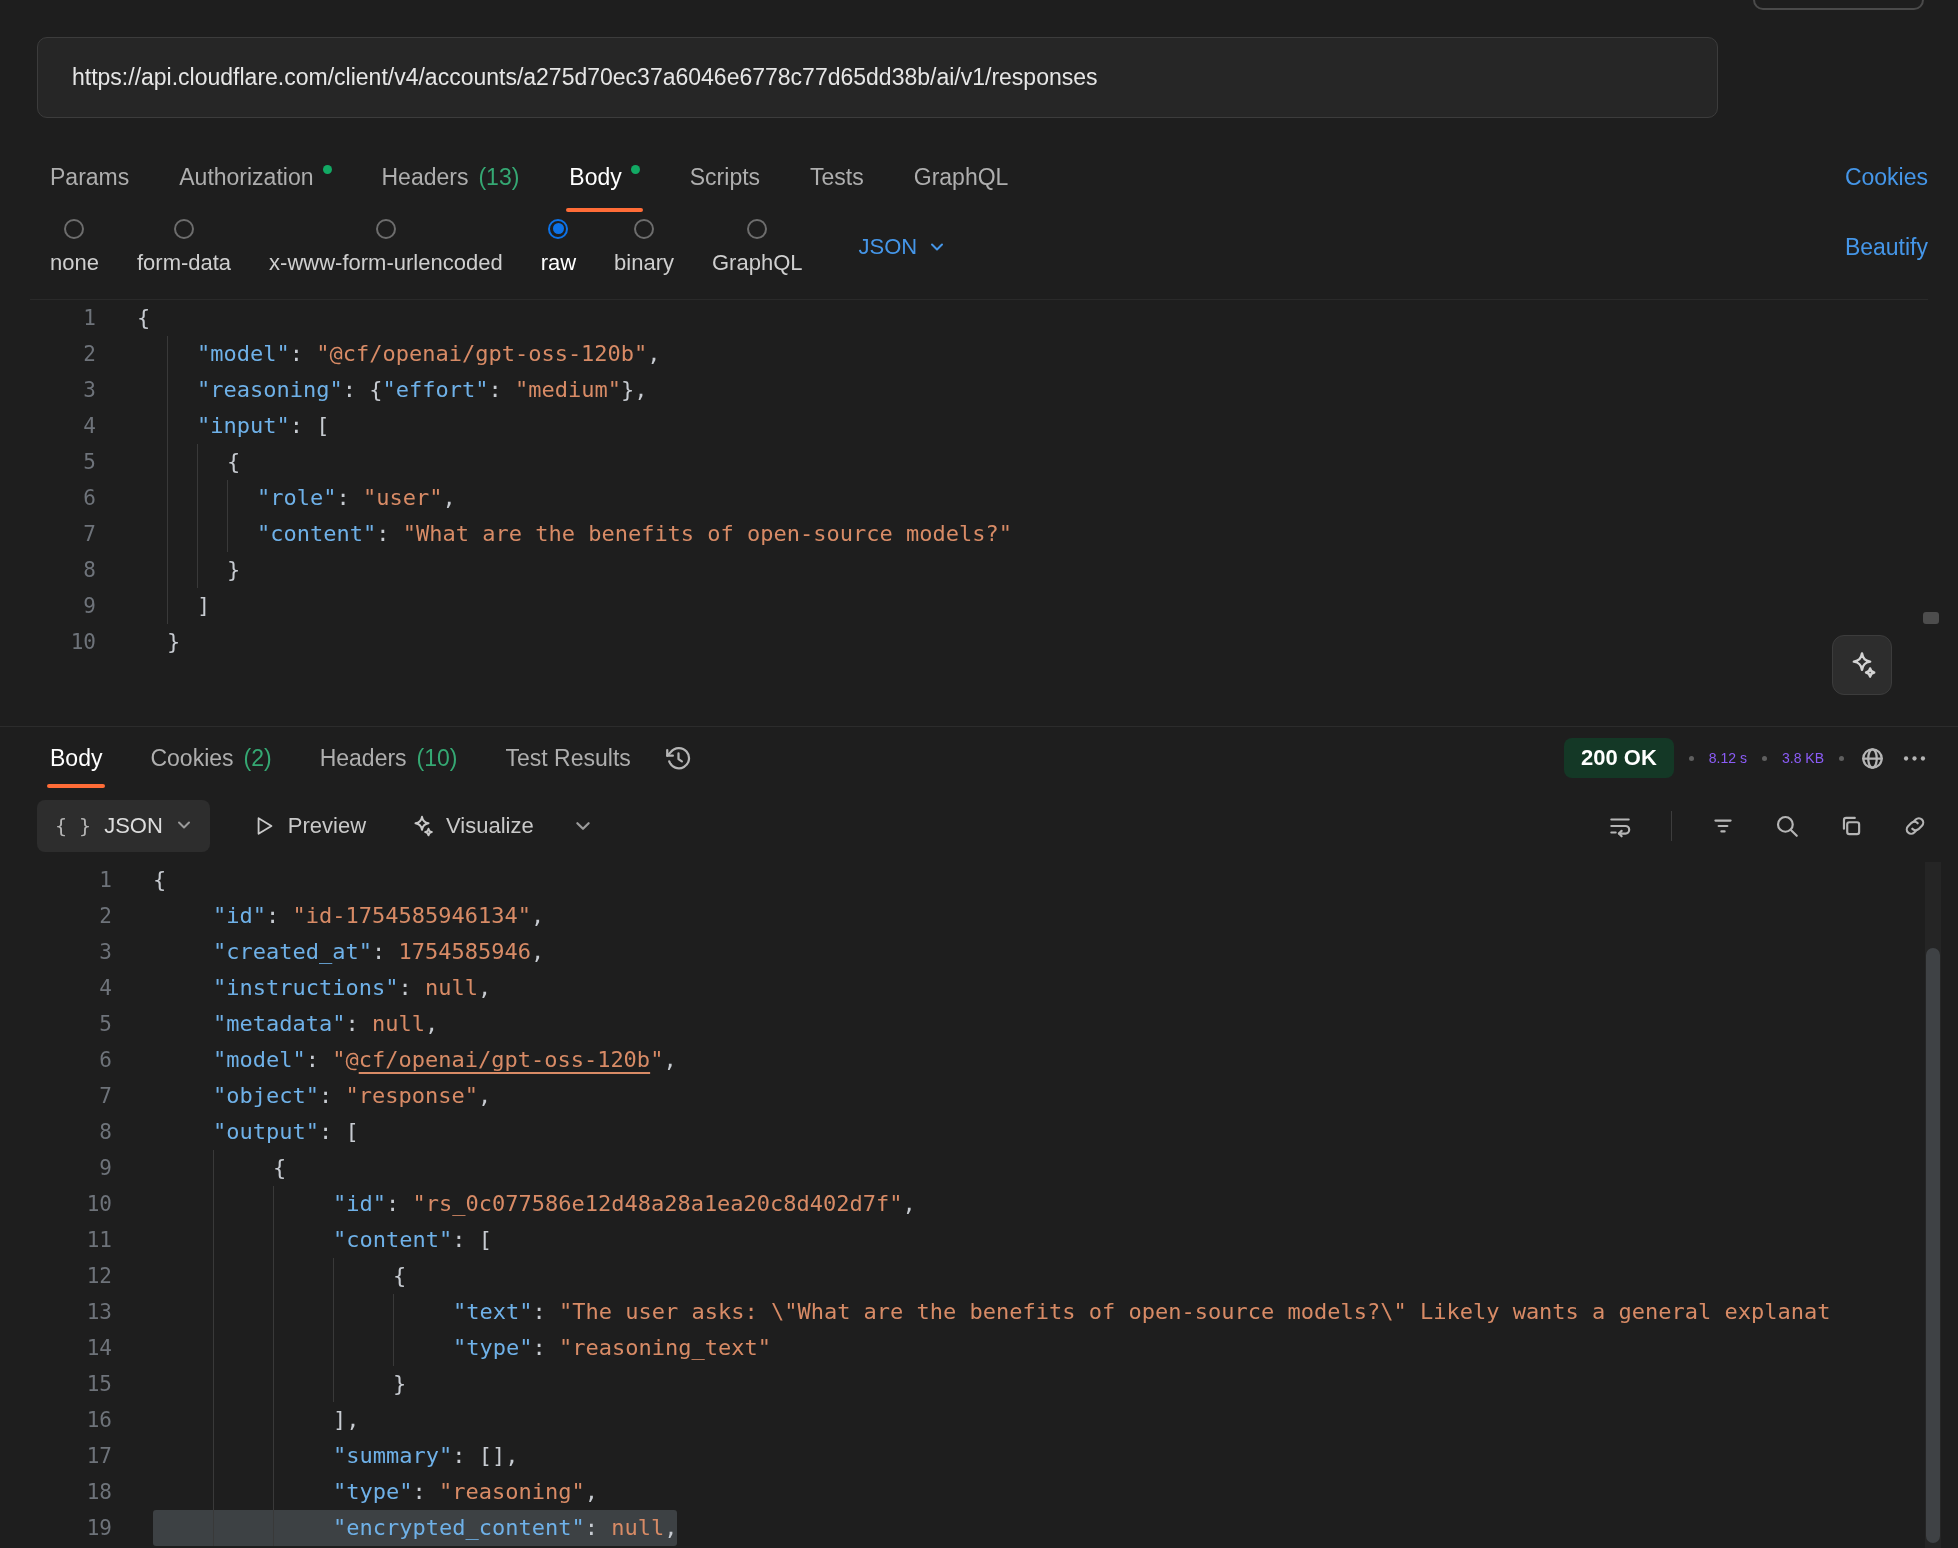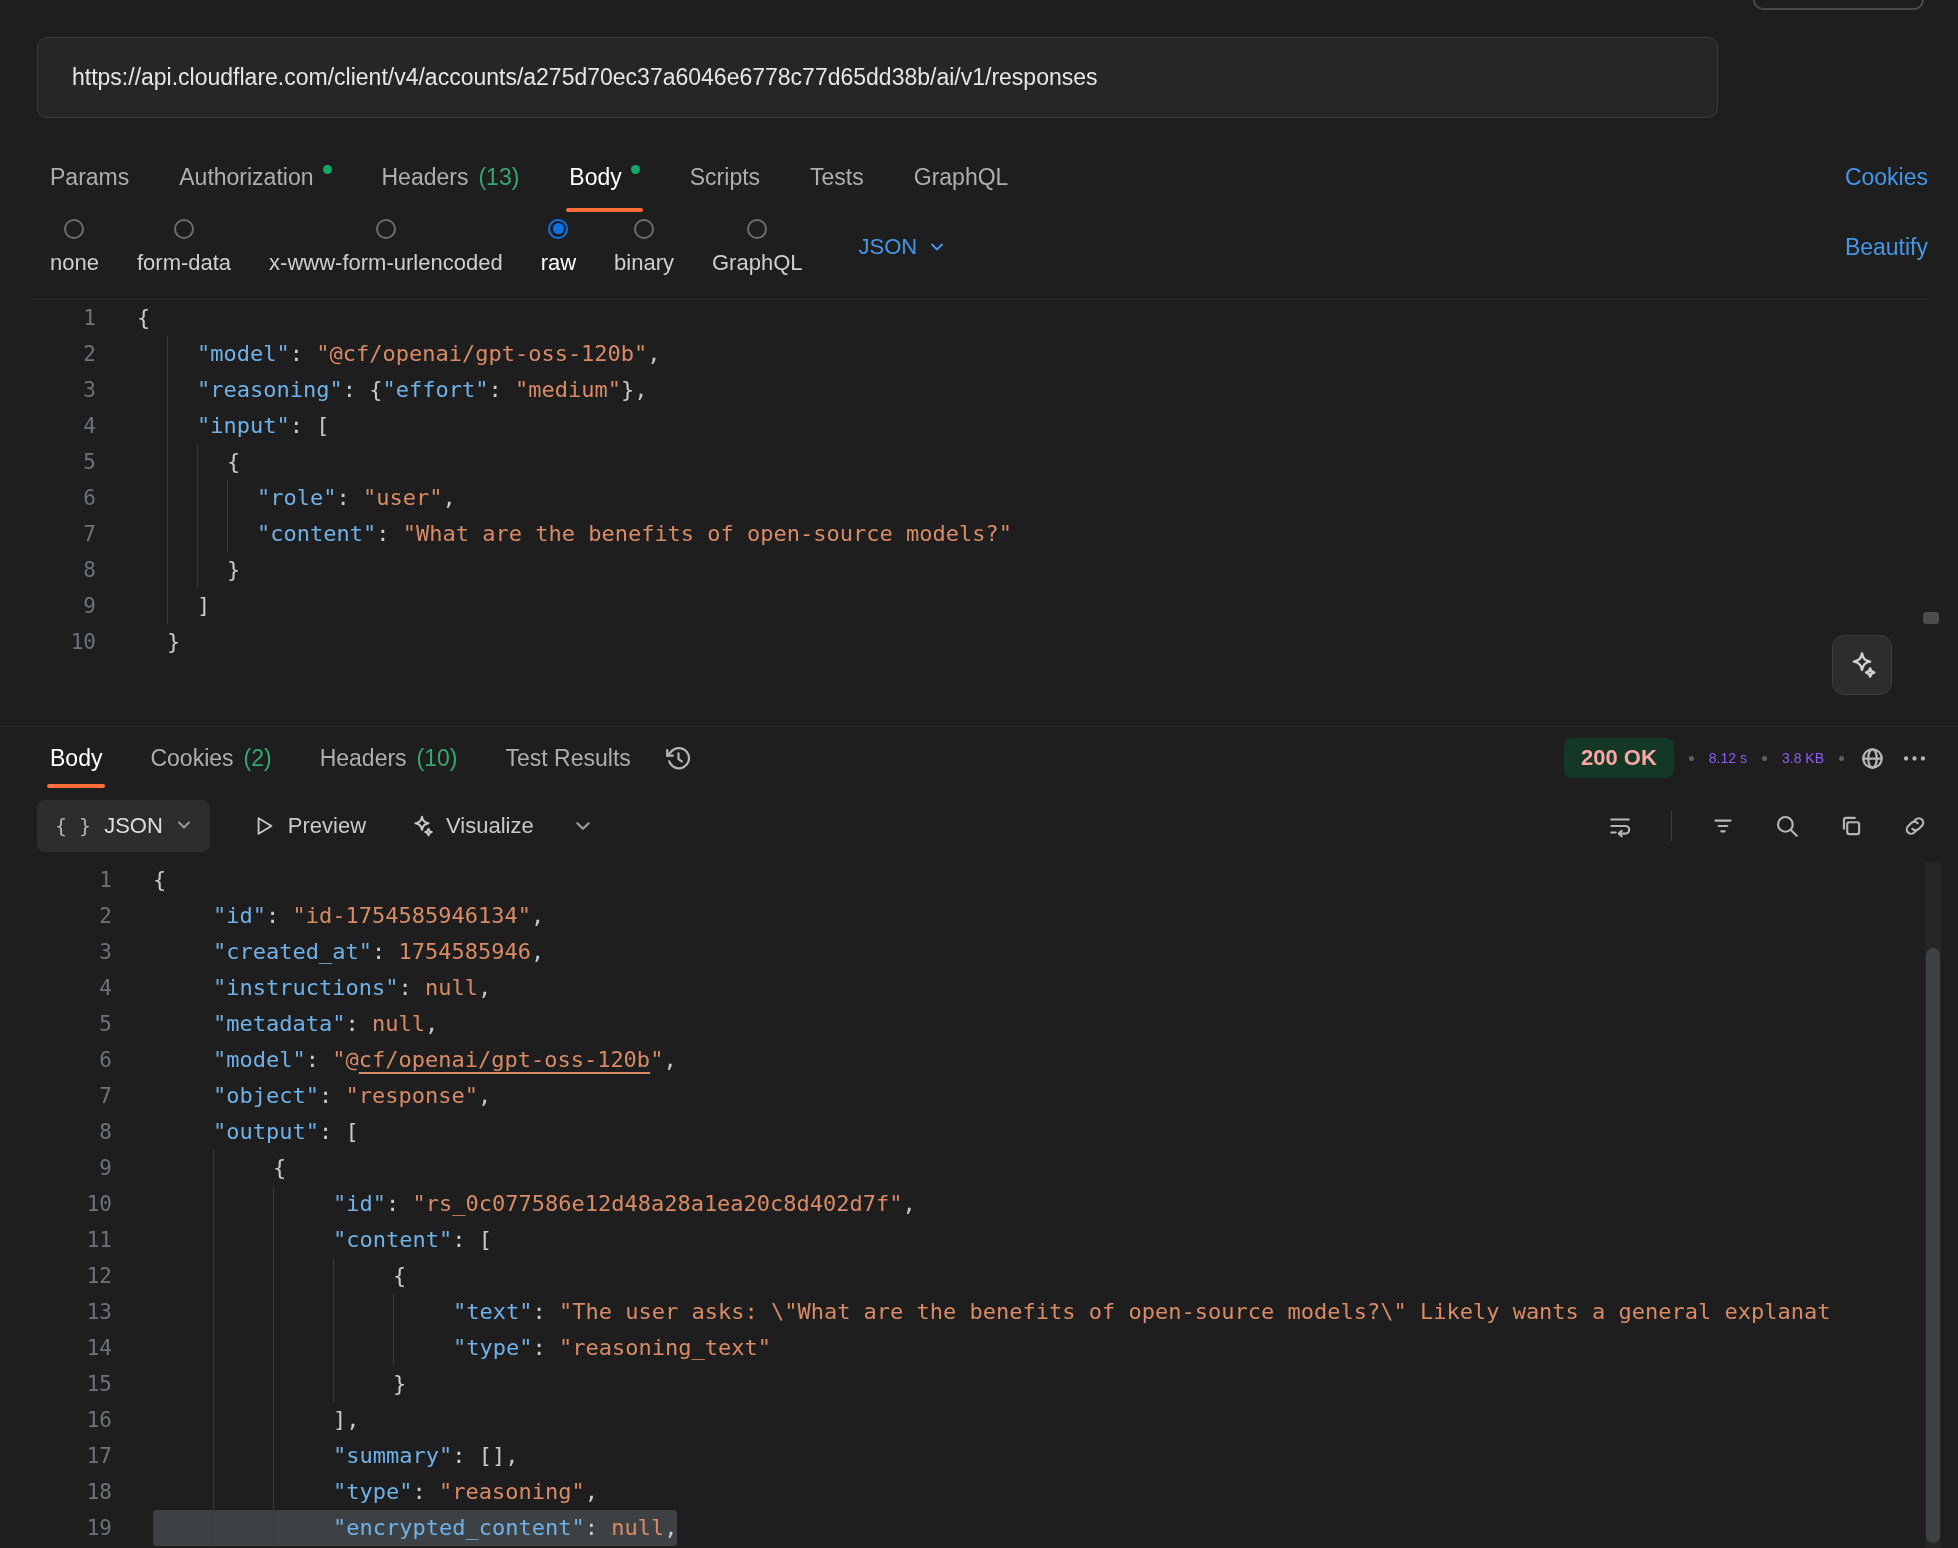--- a/index.html
+++ b/index.html
@@ -84,21 +84,21 @@
 
   
   .splitter { position:absolute; left:0; top:726px; width:100%; height:1px; background:#2c2c2c; cursor:row-resize; }
 
   
   .resp-header { position:absolute; left:50px; top:728px; right:30px; height:60px;
                  display:flex; align-items:center; }
   .resp-header .tabs { gap:48px; }
   .clock-btn { margin-left:34px; color:#b5b5b5; display:flex; cursor:pointer; }
   .status-group { margin-left:auto; display:flex; align-items:center; gap:15px; }
-  .status-pill { background:#143826; color:#fca5a5; font-size:22px; font-weight:600;
+  .status-pill { background:#143826; color:#ffffff; font-size:22px; font-weight:600;
                  padding:7px 17px; border-radius:8px; }
   .sep-dot { width:5px; height:5px; border-radius:50%; background:#5f5f5f; }
   .meta-txt { color:#8b5cf6; font-size:14px; }
   .icon-btn { color:#b5b5b5; display:flex; cursor:pointer; }
 
   
   .resp-toolbar { position:absolute; left:37px; top:798px; right:30px; height:56px;
                   display:flex; align-items:center; }
   .fmt { display:flex; align-items:center; gap:13px; background:#2d2d2d; border-radius:8px;
          height:52px; padding:0 18px; color:#dcdcdc; font-size:22px; cursor:pointer; }

